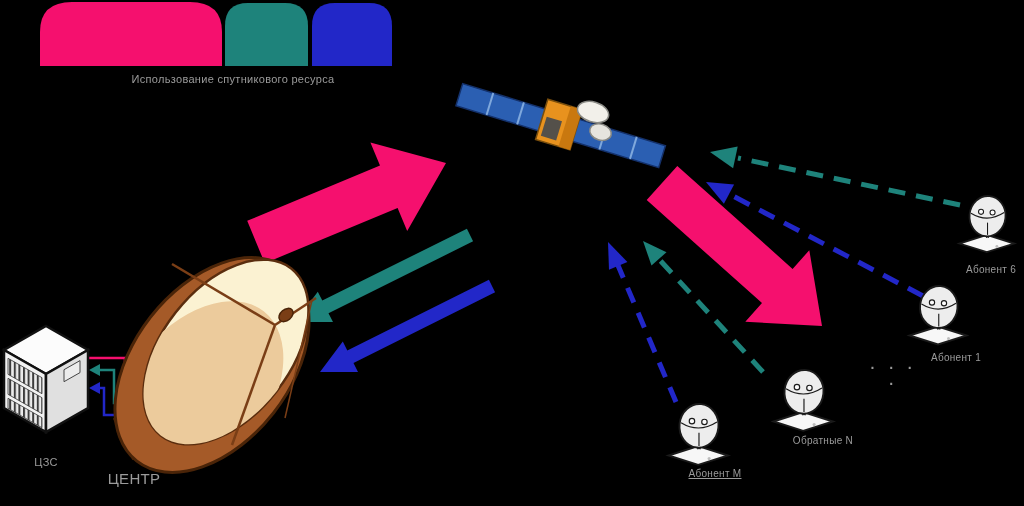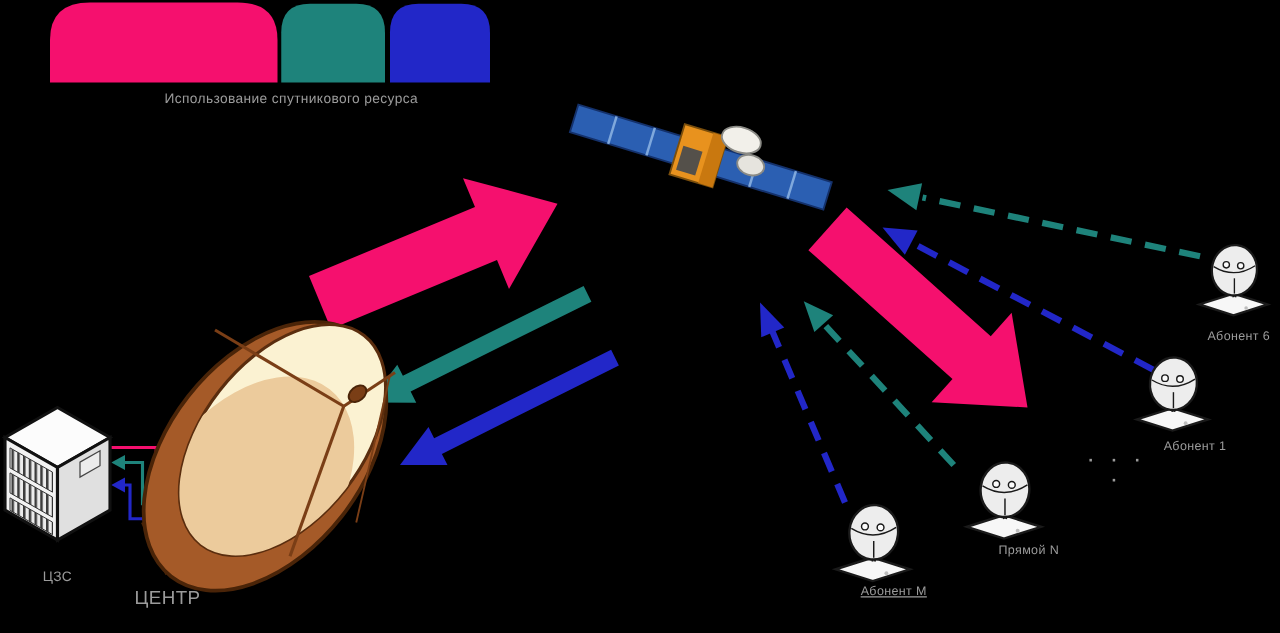--- a/index.html
+++ b/index.html
@@ -155,17 +155,17 @@
     <use href="#vsat" transform="translate(667,404) scale(0.78)"></use>
   </svg>
 
   <div class="ghost" style="left:113px;top:73px;width:240px;font-size:11px;">Использование спутникового ресурса</div>
 
   <div class="ghost" style="left:8px;top:456px;width:76px;font-size:11px;">ЦЗС</div>
   <div class="ghost" style="left:96px;top:473px;width:76px;font-size:15px;">ЦЕНТР</div>
 
   <div class="ghost" style="left:958px;top:264px;width:66px;font-size:10px;">Абонент 6</div>
   <div class="ghost" style="left:923px;top:352px;width:66px;font-size:10px;">Абонент 1</div>
-  <div class="ghost" style="left:790px;top:435px;width:66px;font-size:10px;">Прямой N</div>
+  <div class="ghost" style="left:790px;top:435px;width:66px;font-size:10px;">Обратные N</div>
   <div class="ghost" style="left:682px;top:468px;width:66px;font-size:10px;text-decoration:underline;">Абонент M</div>
 
   <div class="dots" style="left:864px;top:360px;width:60px;">· · · ·</div>
 </div>
 
 </body></html>

